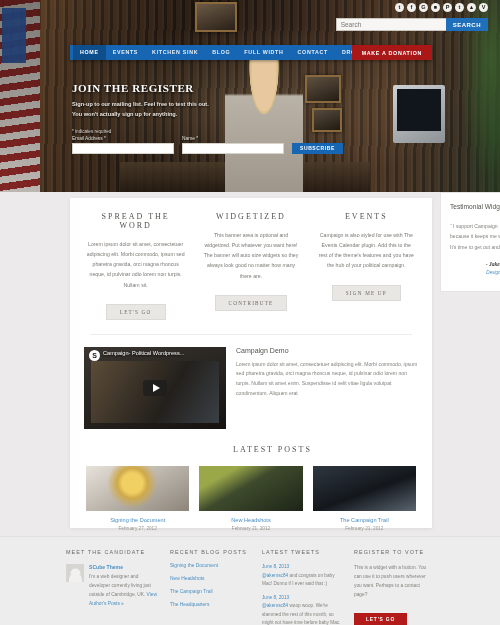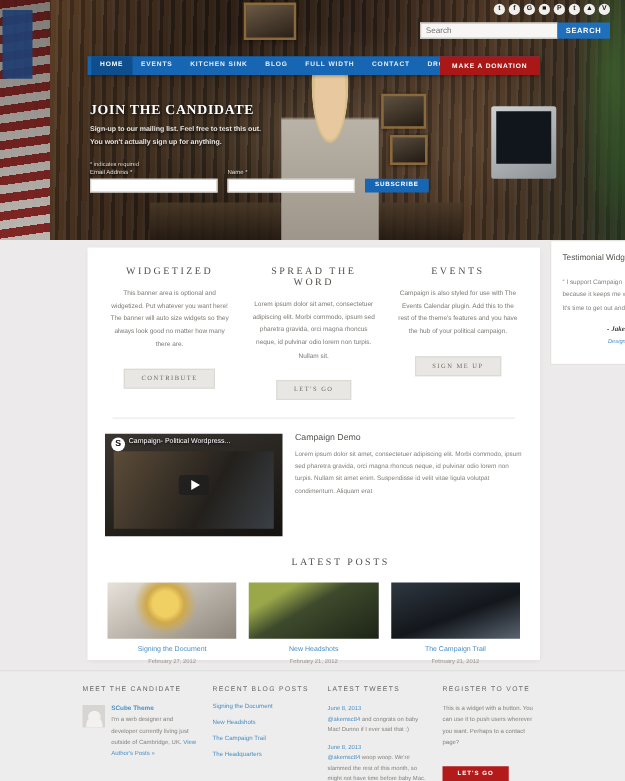--- a/index.html
+++ b/index.html
@@ -300,21 +300,21 @@
         <span class="nav-item">KITCHEN SINK</span>
         <span class="nav-item">BLOG</span>
         <span class="nav-item">FULL WIDTH</span>
         <span class="nav-item">CONTACT</span>
         <span class="nav-item">DROP DOWN ▾</span>
       </div>
       <div class="donate-btn">MAKE A DONATION</div>
     </div>
 
     <div class="join">
-      <div class="join-title">JOIN THE CANDIDATE</div>
+      <div class="join-title">JOIN THE REGISTER</div>
       <div class="join-sub">Sign-up to our mailing list. Feel free to test this out.</div>
       <div class="join-sub">You won't actually sign up for anything.</div>
       <div class="req-note">* indicates required</div>
       <div class="field-row">
         <div class="fieldset">
           <span class="f-label">Email Address *</span>
           <input class="f-input" type="text" value="" style="">
         </div>
         <div class="fieldset">
           <span class="f-label">Name *</span>
@@ -322,28 +322,28 @@
         </div>
         <button class="subscribe-btn">SUBSCRIBE</button>
       </div>
     </div>
   </div>
 
   <div class="sheet">
 
     <div class="features">
       <div class="feat">
+        <div class="feat-title">SPREAD THE WORD</div>
+        <div class="feat-body">Lorem ipsum dolor sit amet, consectetuer adipiscing elit. Morbi commodo, ipsum sed pharetra gravida, orci magna rhoncus neque, id pulvinar odio lorem non turpis. Nullam sit.</div>
+        <span class="feat-btn">LET'S GO</span>
+      </div>
+      <div class="feat">
         <div class="feat-title">WIDGETIZED</div>
         <div class="feat-body">This banner area is optional and widgetized. Put whatever you want here! The banner will auto size widgets so they always look good no matter how many there are.</div>
         <span class="feat-btn">CONTRIBUTE</span>
-      </div>
-      <div class="feat">
-        <div class="feat-title">SPREAD THE WORD</div>
-        <div class="feat-body">Lorem ipsum dolor sit amet, consectetuer adipiscing elit. Morbi commodo, ipsum sed pharetra gravida, orci magna rhoncus neque, id pulvinar odio lorem non turpis. Nullam sit.</div>
-        <span class="feat-btn">LET'S GO</span>
       </div>
       <div class="feat">
         <div class="feat-title">EVENTS</div>
         <div class="feat-body">Campaign is also styled for use with The Events Calendar plugin. Add this to the rest of the theme's features and you have the hub of your political campaign.</div>
         <span class="feat-btn">SIGN ME UP</span>
       </div>
     </div>
 
     <div class="divider"></div>
 

